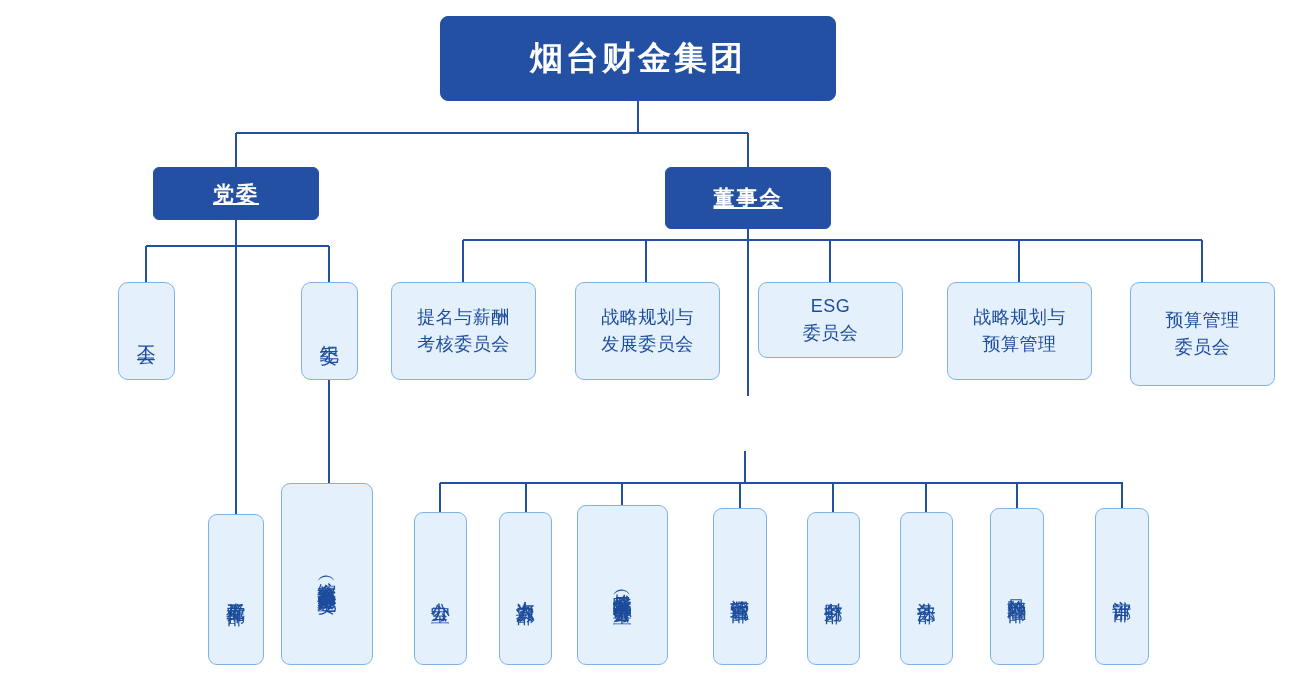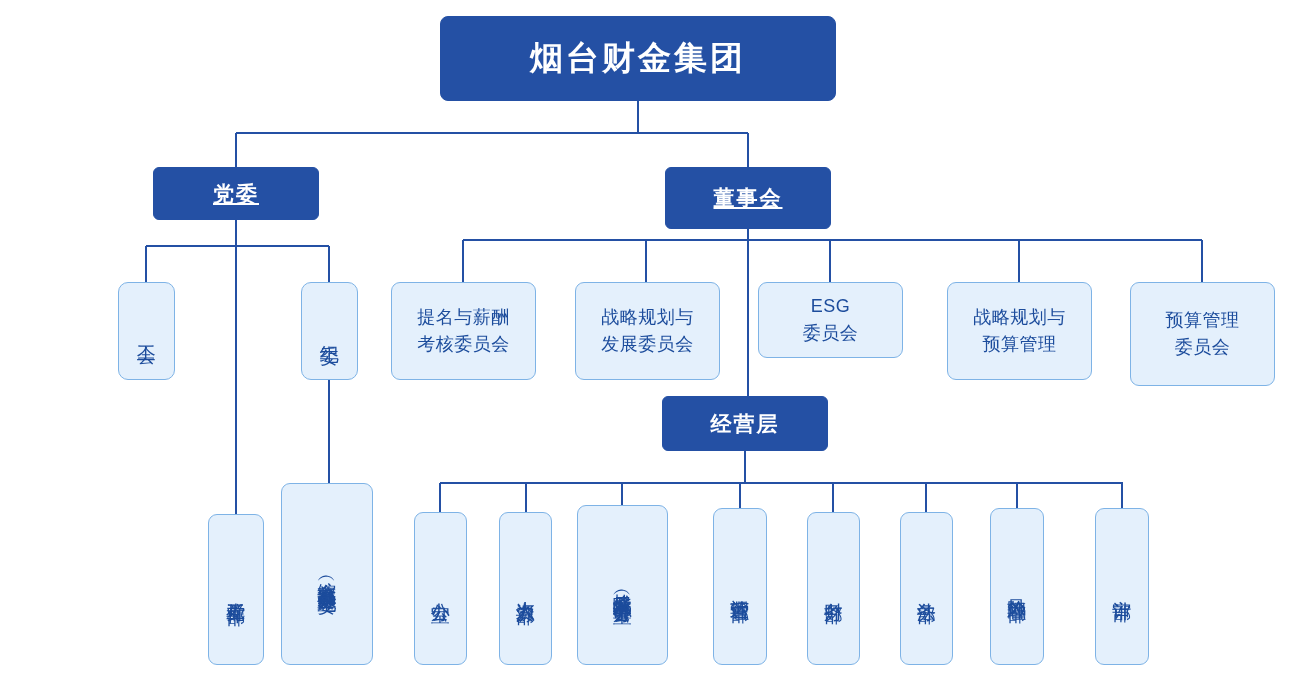--- a/index.html
+++ b/index.html
@@ -166,23 +166,20 @@
   <div class="node light" style="left:947px; top:282px; width:145px; height:98px; flex-direction:column;">
     <span>战略规划与</span>
     <span>预算管理</span>
   </div>
 
   <div class="node light" style="left:1130px; top:282px; width:145px; height:104px; flex-direction:column;">
     <span>预算管理</span>
     <span>委员会</span>
   </div>
 
-  <div class="node primary mgmt" style="left:662px; top:396px; width:166px; height:55px;">
-    <span>经营层</span>
-  </div>
 
   <div class="node light vertical" style="left:208px; top:514px; width:56px; height:151px;">
     <span class="txt">党群工作部</span>
   </div>
 
   <div class="node light vertical" style="left:281px; top:483px; width:92px; height:182px;">
     <span class="txt">综合部（监察专员办公室）纪委</span>
   </div>
 
   <div class="node light vertical" style="left:414px; top:512px; width:53px; height:153px;">

